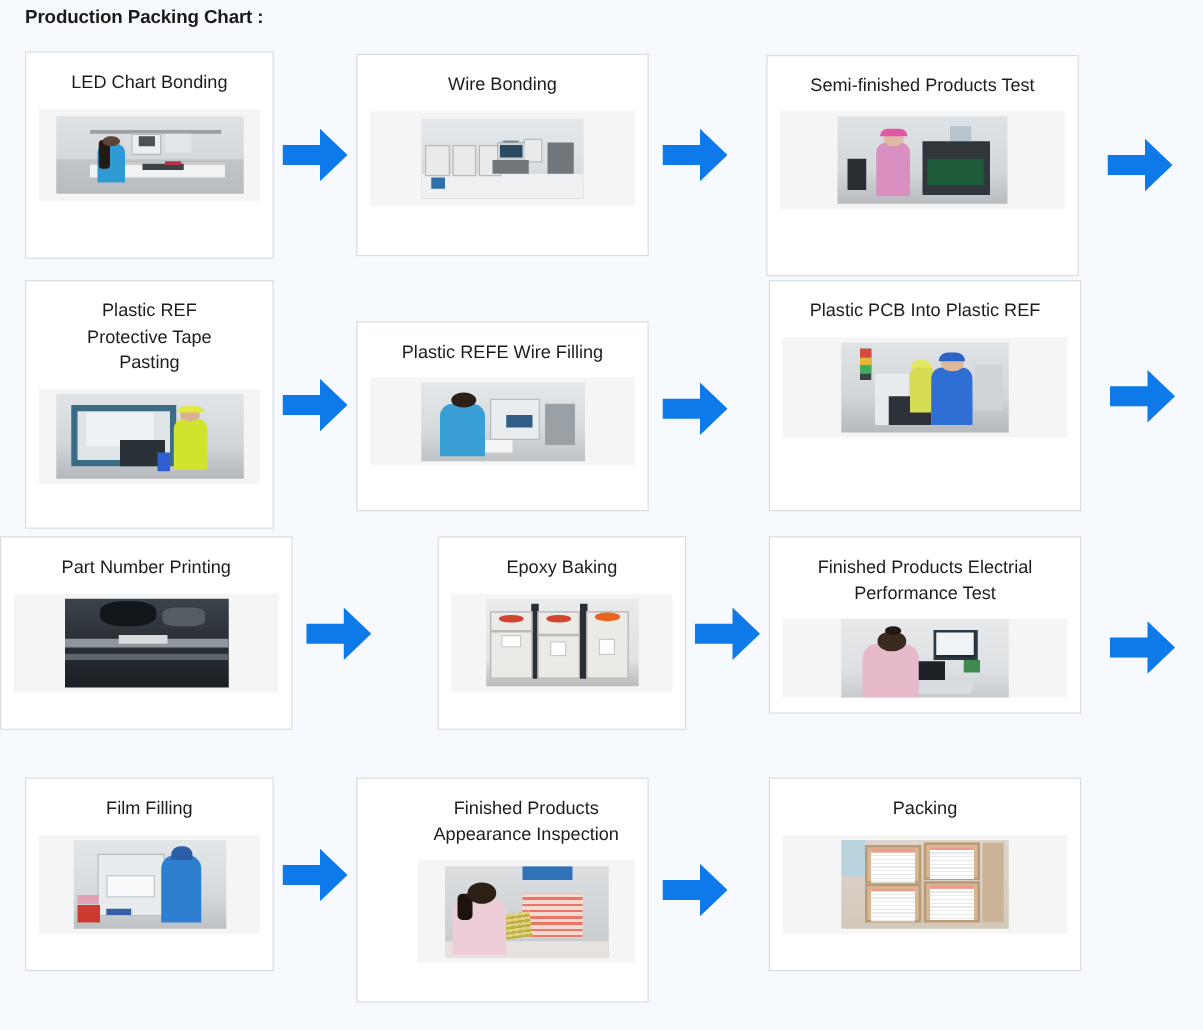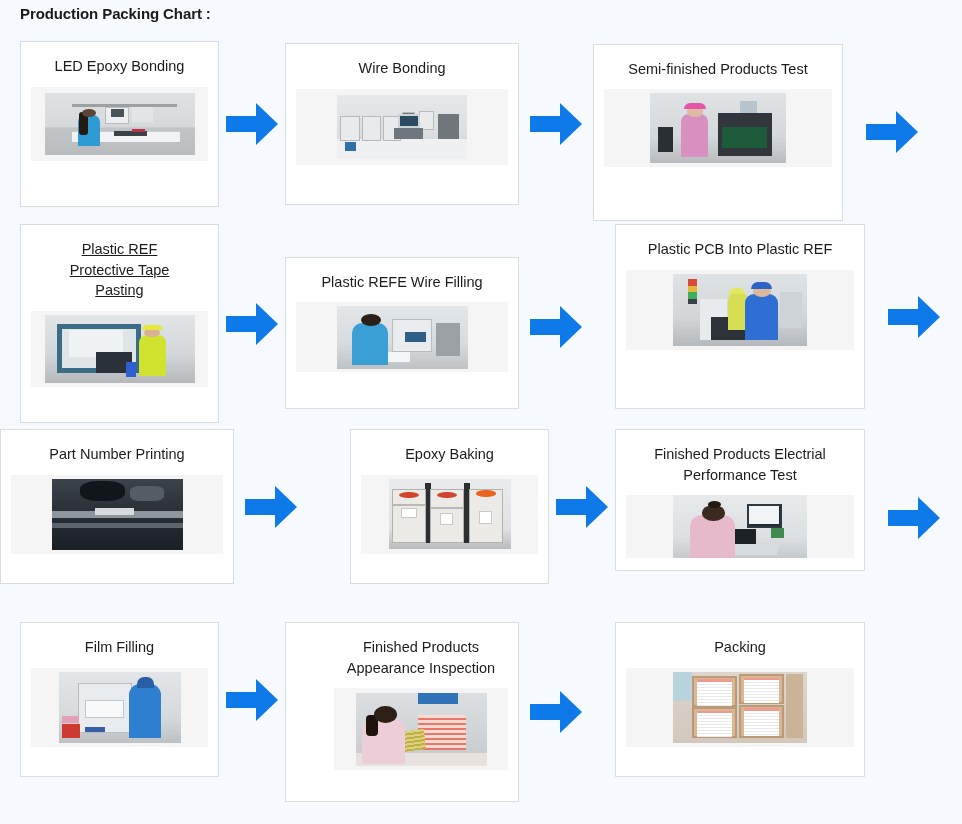--- a/index.html
+++ b/index.html
@@ -214,21 +214,21 @@
 <body>
 
 <div id="chart-title">Production Packing Chart :</div>
 
 <div id="grid">
 
   <div class="wf-row" style="height:184px;">
 
     <div class="cell" style="width:285px;height:168px;padding-left:20px;">
       <div class="card" style="width:199px;height:166px;">
-        <div class="card-title">LED Epoxy Bonding</div>
+        <div class="card-title">LED Chart Bonding</div>
         <div class="thumb-band" style="height:74px;">
           <div class="photo p1" style="width:150px;height:62px;">
             <div class="ph rail"></div>
               <div class="ph m1"></div>
               <div class="ph m2"></div>
             <div class="ph bench"></div>
               <div class="ph dark"></div>
               <div class="ph red"></div>
             <div class="ph mon"></div>
               <div class="ph worker-body"></div>
@@ -262,21 +262,21 @@
           </div>
         </div>
       </div>
       <div class="arrow" style="width:74px;">
         <svg width="52" height="42" viewBox="0 0 52 42" aria-hidden="true">
           <path d="M0 13 H30 V0 L52 21 L30 42 V29 H0 Z" fill="#0e79e8"></path>
         </svg>
       </div>
     </div>
 
-    <div class="cell" style="width:403px;height:184px;">
+    <div class="cell" style="width:403px;height:184px;margin-left:20px;">
       <div class="card" style="width:250px;height:177px;">
         <div class="card-title" style="width:215px;">Semi-finished Products Test</div>
         <div class="thumb-band" style="height:78px;">
           <div class="photo p3" style="width:136px;height:70px;">
             <div class="ph cab"></div>
               <div class="ph rack"></div>
               <div class="ph pcb"></div>
             <div class="ph blk"></div>
               <div class="ph pbody"></div>
             <div class="ph phead"></div>
@@ -289,21 +289,21 @@
           <path d="M0 13 H30 V0 L52 21 L30 42 V29 H0 Z" fill="#0e79e8"></path>
         </svg>
       </div>
     </div>
   </div>
 
   <div class="wf-row" style="height:205px;">
 
     <div class="cell" style="width:285px;height:205px;padding-left:20px;align-items:flex-start;">
       <div class="card" style="width:199px;height:199px;">
-        <div class="card-title" style="width:150px;text-decoration:underline;">Plastic REF Protective Tape Pasting</div>
+        <div class="card-title" style="width:150px;">Plastic REF Protective Tape Pasting</div>
         <div class="thumb-band" style="height:76px;">
           <div class="photo p4" style="width:150px;height:68px;">
             <div class="ph frame"></div>
               <div class="ph glass"></div>
               <div class="ph mach2"></div>
             <div class="ph bottle"></div>
               <div class="ph ybody"></div>
             <div class="ph yhead"></div>
               <div class="ph ycap"></div>
           </div>

